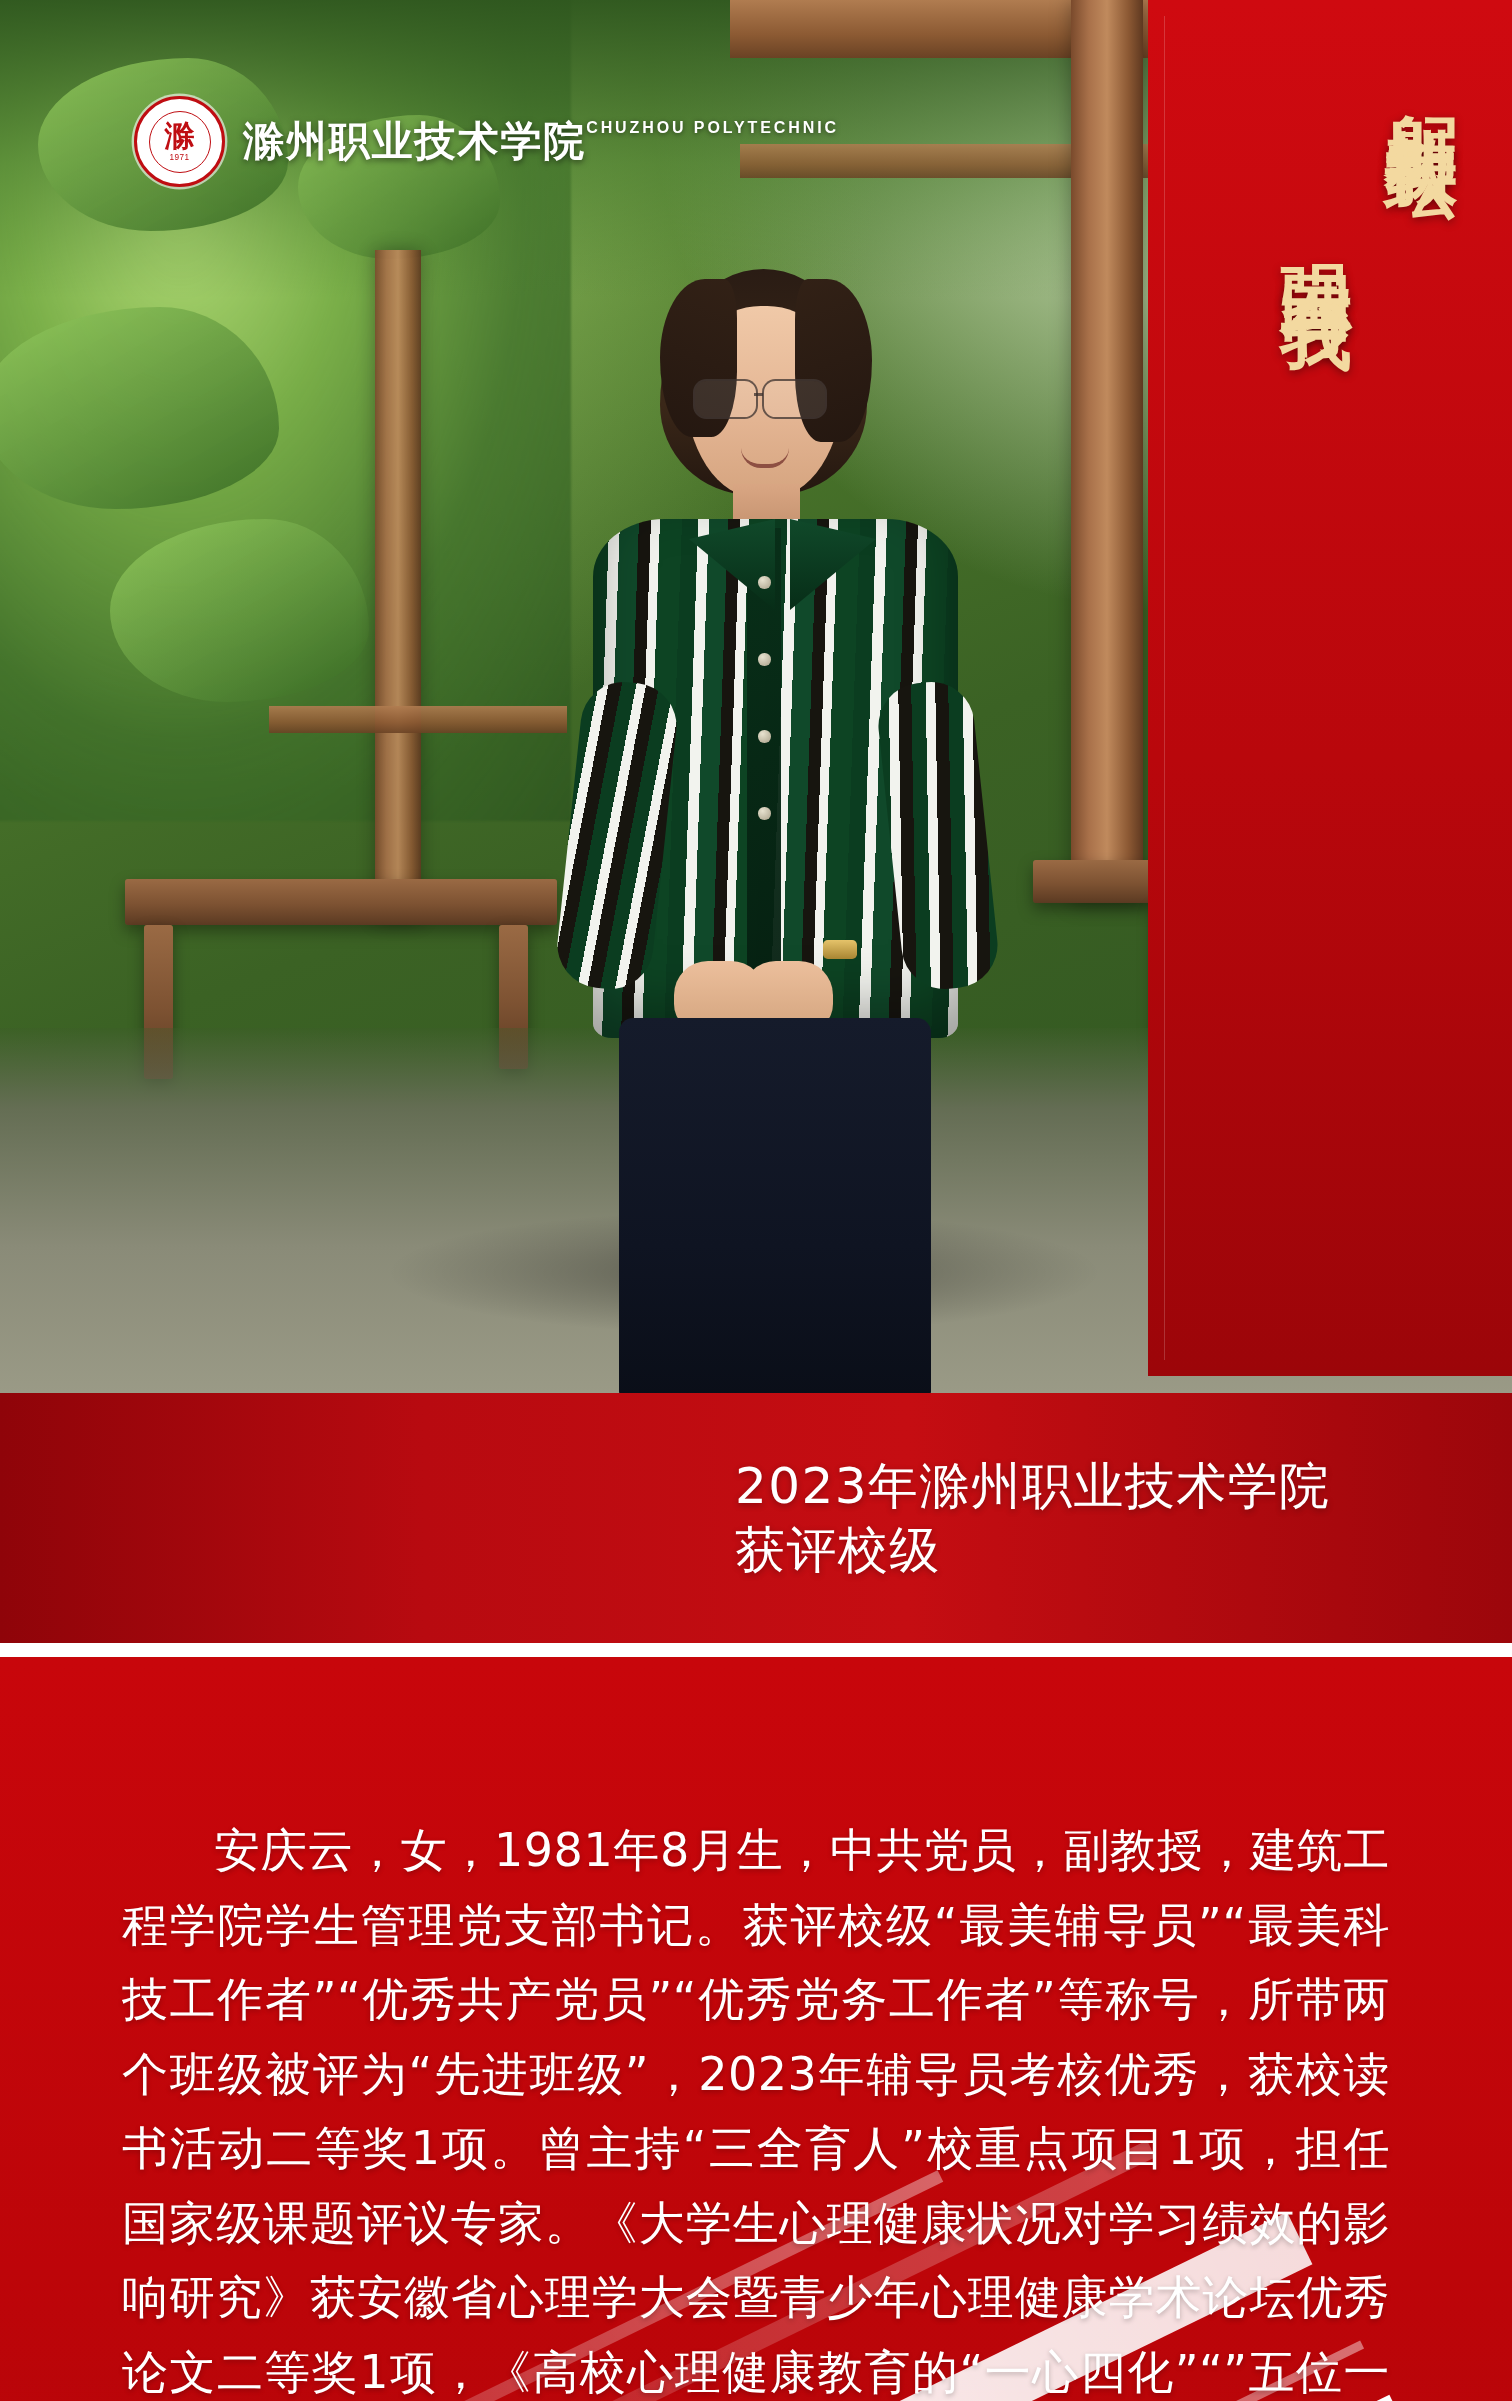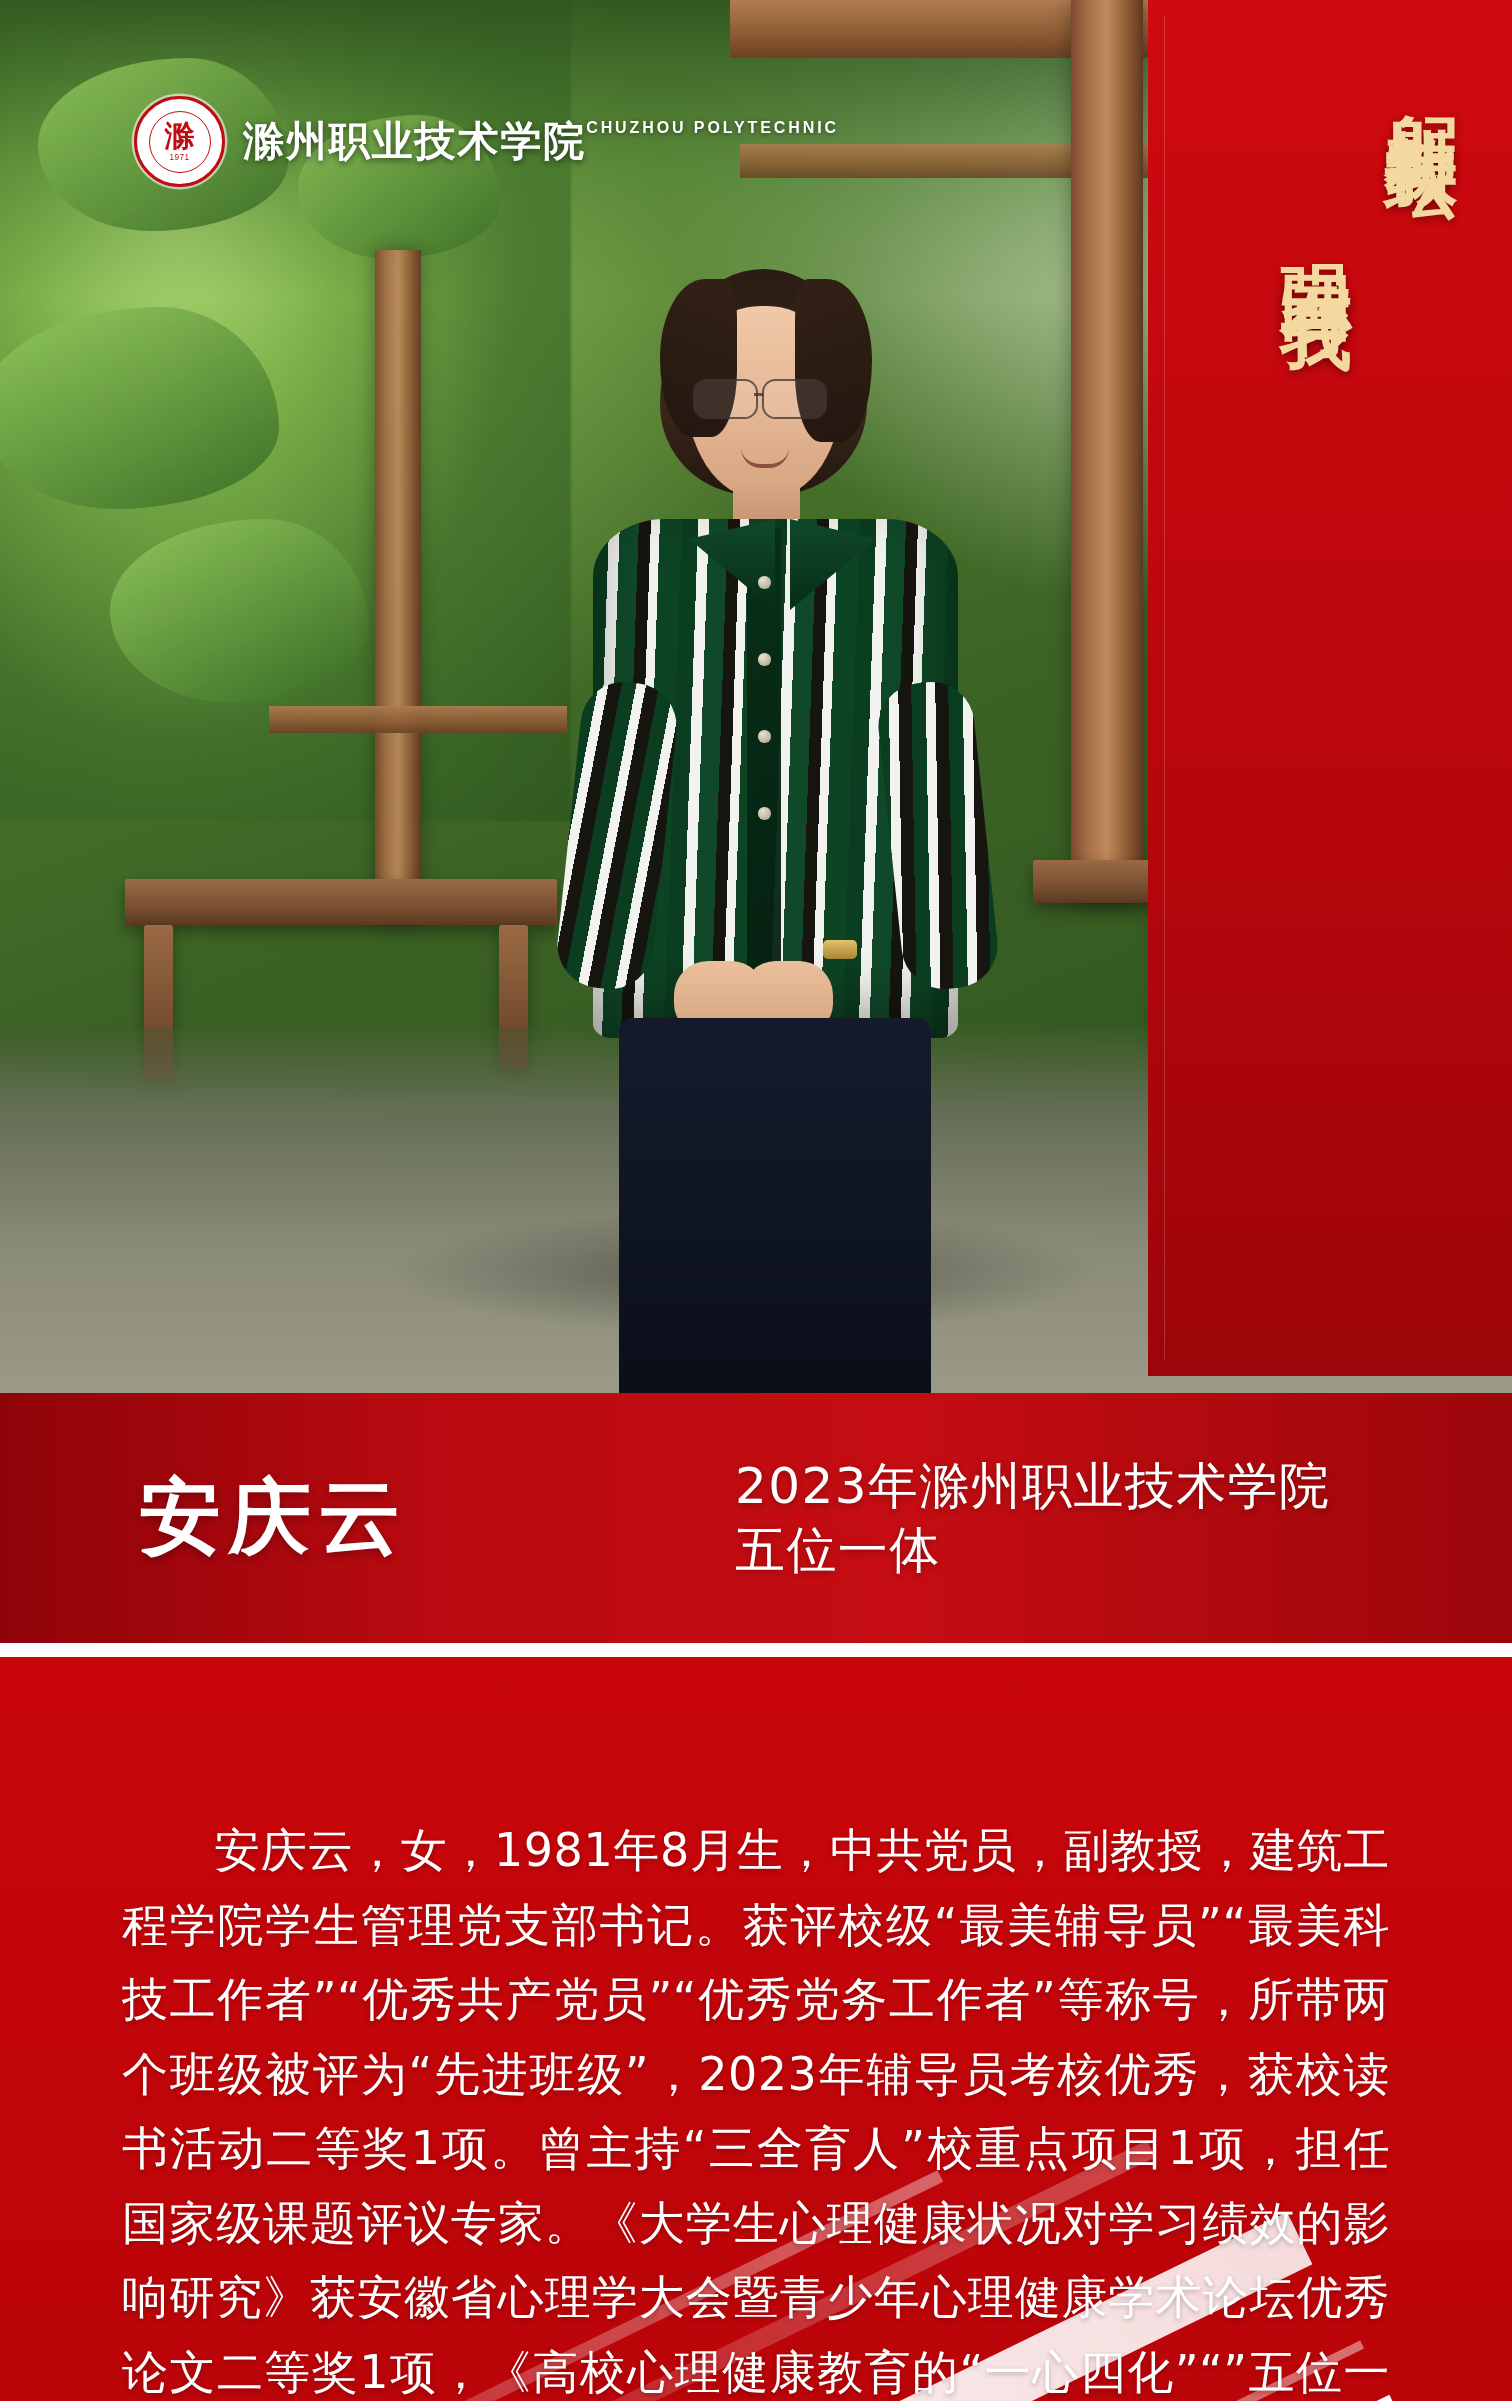--- a/index.html
+++ b/index.html
@@ -385,24 +385,23 @@
     </div>
 
     <div class="slogan-banner">
       <div class="inner-line"></div>
       <div class="slogan-col c1">躬耕教坛</div>
       <div class="slogan-col c2">强国有我</div>
     </div>
   </div>
 
   <div class="name-bar">
-    <div class="person-name">安庆云</div>
     <div class="title-block">
       <span class="l1">2023年滁州职业技术学院</span>
-      <span class="l2">五位一体</span>
+      <span class="l2">获评校级</span>
     </div>
   </div>
   <div class="name-gap"></div>
 
   <div class="bio-area">
     <div class="streak s1"></div>
     <div class="streak s2"></div>
     <div class="streak s5"></div>
     <div class="streak s3"></div>
     <div class="streak s4"></div>

